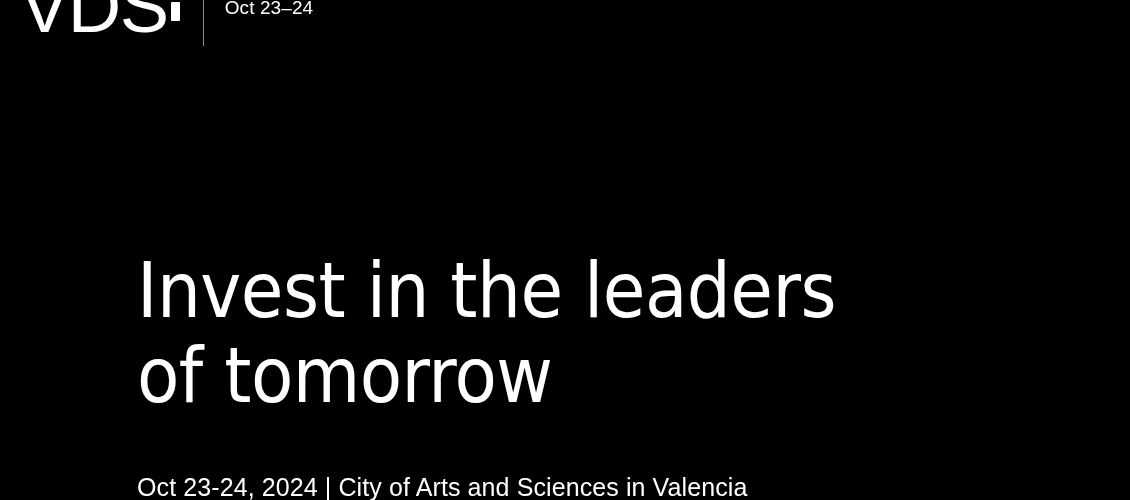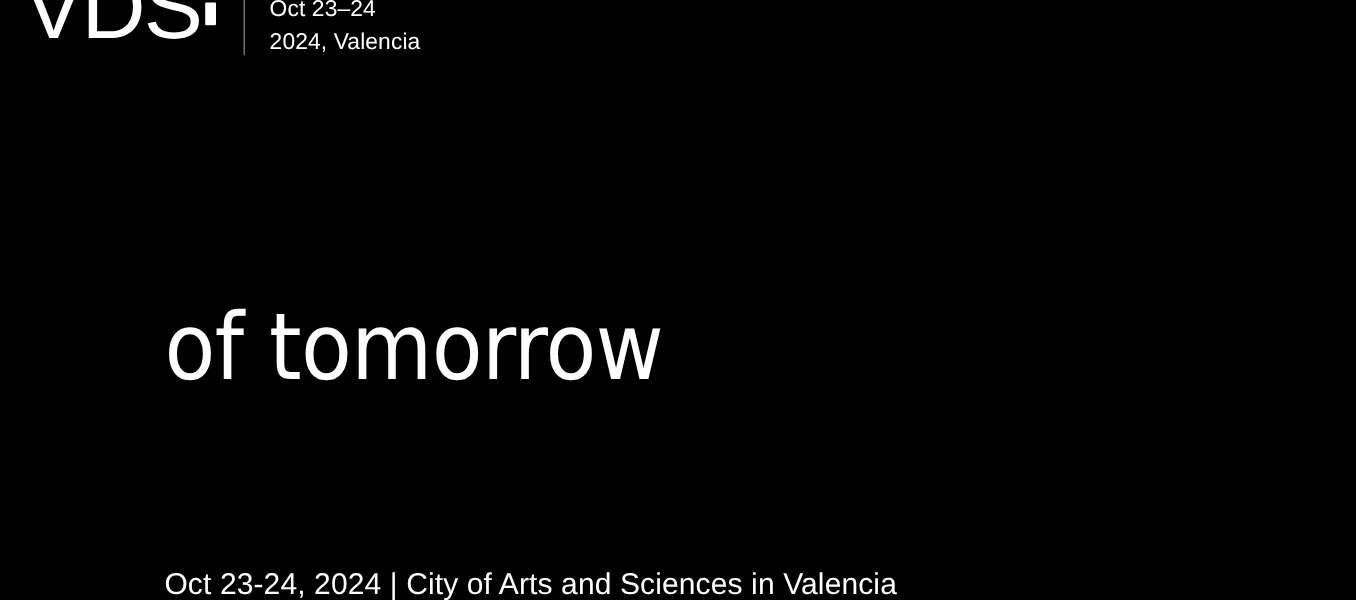--- a/index.html
+++ b/index.html
@@ -116,24 +116,24 @@
 
     <div id="logo-block">
       <span id="logo-wordmark">VDS</span>
       <span id="logo-tick"></span>
     </div>
 
     <div id="brand-divider"></div>
 
     <div id="event-meta">
       <span class="meta-line">Oct 23–24</span>
-      <span class="meta-line">2024, Valencia</span>
     </div>
 
   </div>
 
   <h1 id="headline">
+    <span class="headline-line">Invest in the leaders</span>
     <span class="headline-line">of tomorrow</span>
   </h1>
 
   <div id="subtitle">Oct 23-24, 2024 | City of Arts and Sciences in Valencia</div>
 
 </div>
 
 </body></html>

